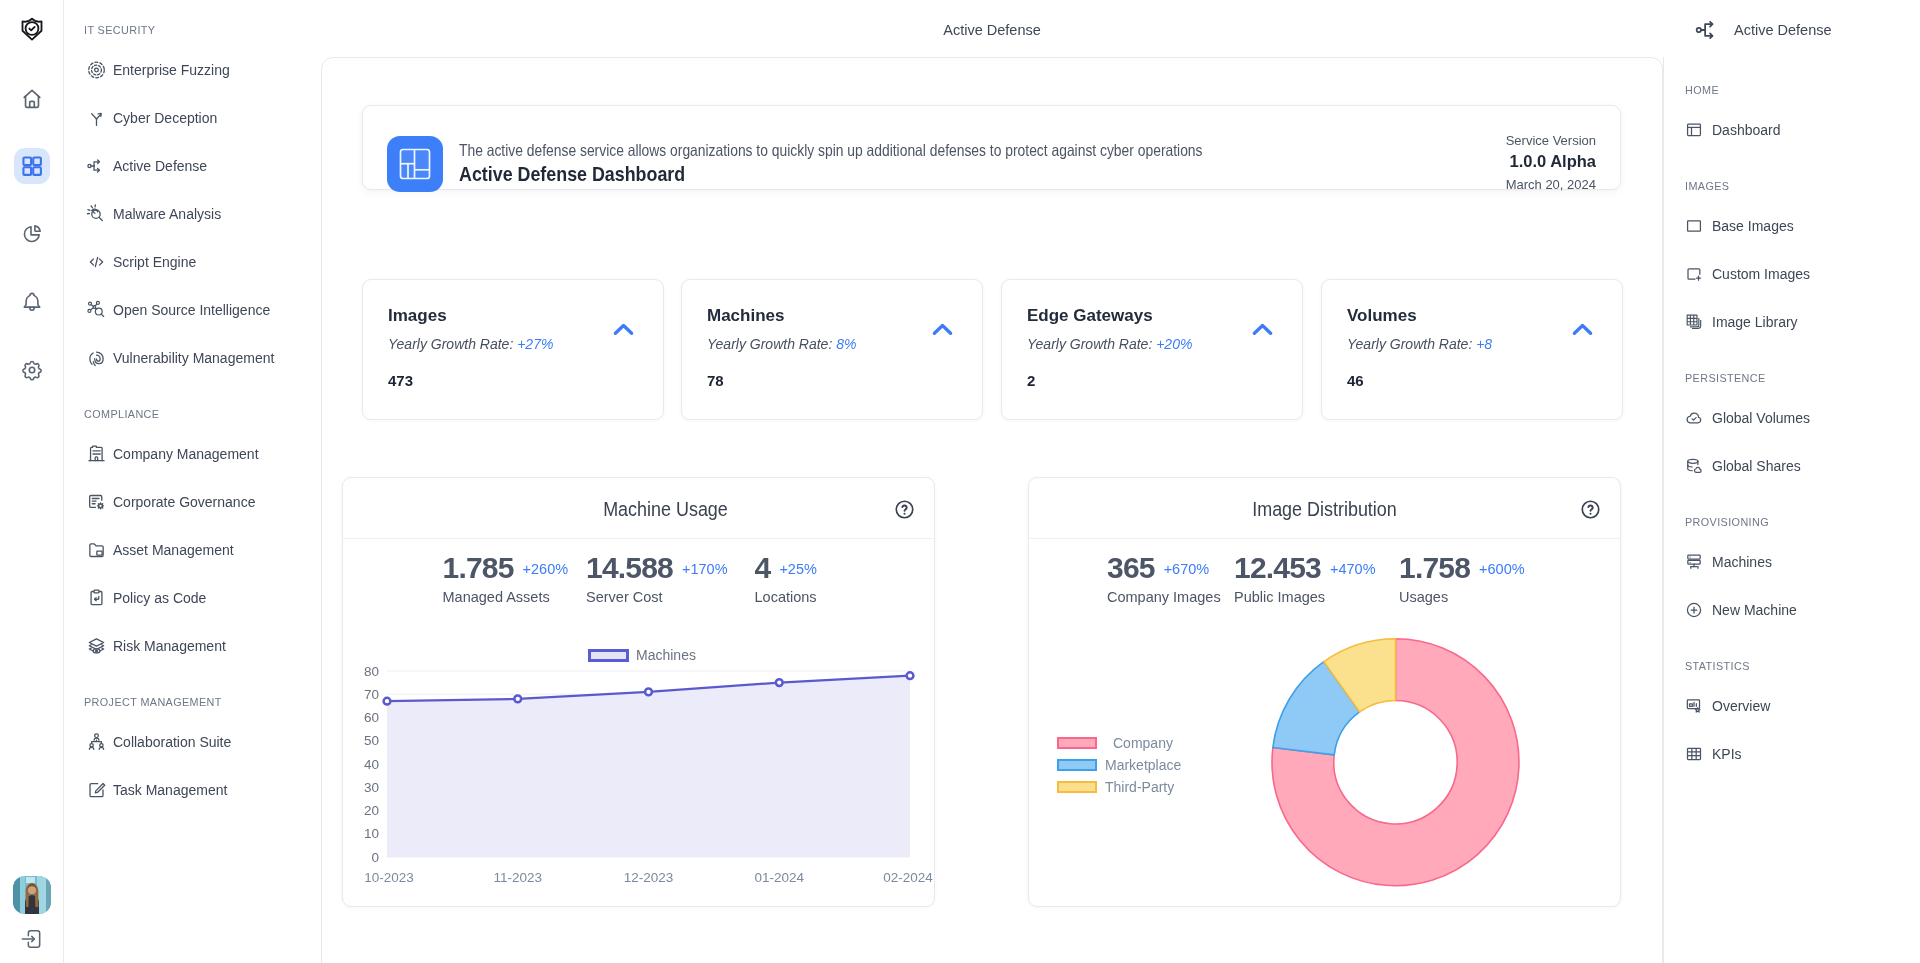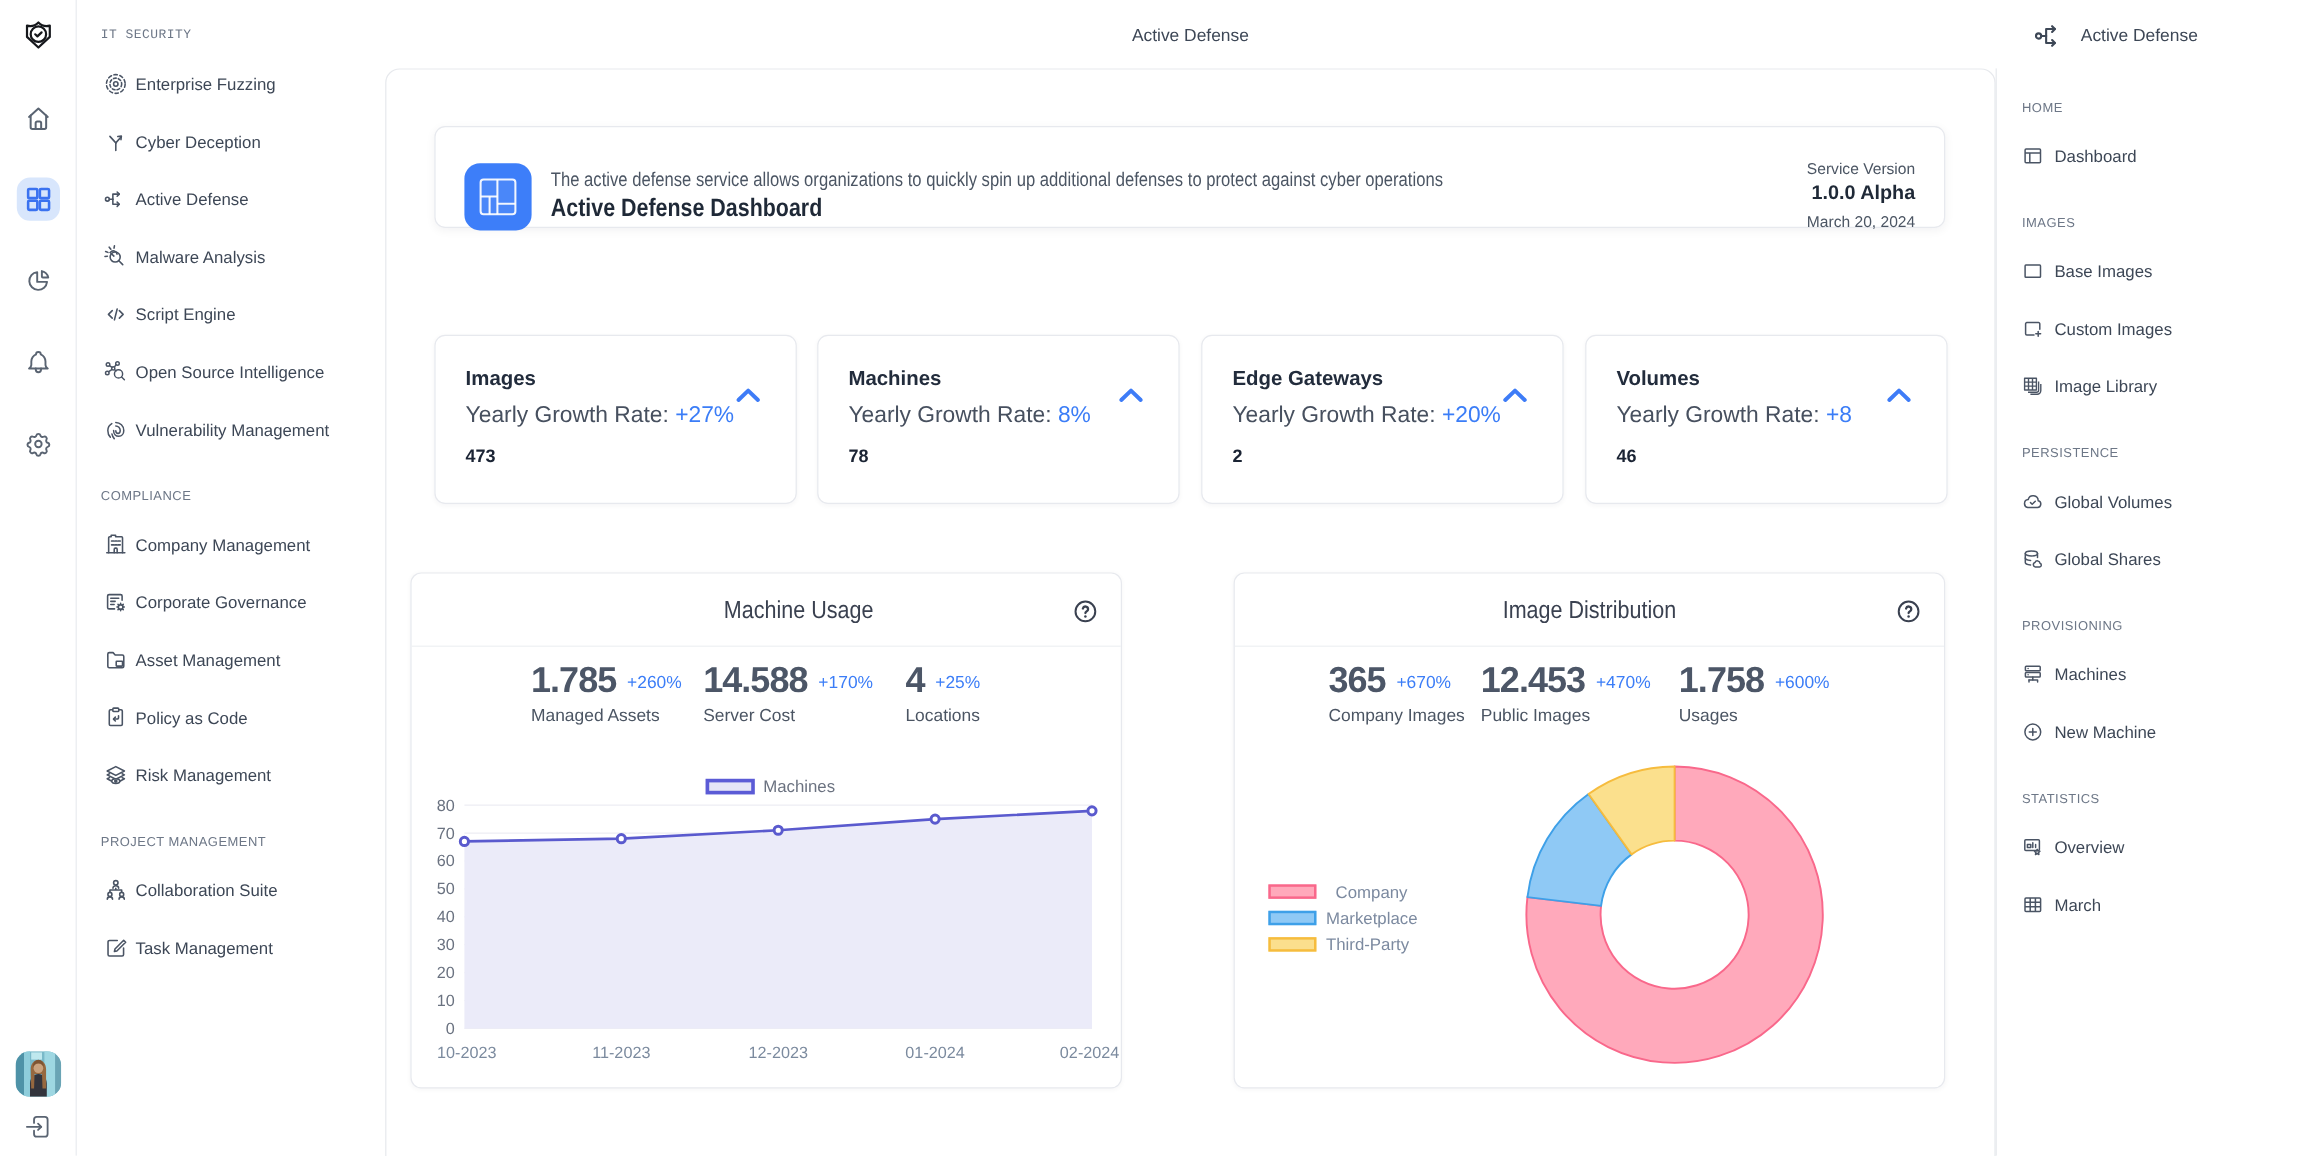--- a/index.html
+++ b/index.html
@@ -21,21 +21,21 @@
   .card { position:absolute; background:#fff; border:1px solid #e7e9ee; border-radius:9px; box-shadow:0 1px 4px rgba(16,24,40,.04); }
   
   #hcard { left:362px; top:105px; width:1259px; height:85px; box-shadow:0 2px 8px rgba(16,24,40,.05); }
   #hicon { position:absolute; left:24px; top:30px; width:56px; height:56px; background:#3d7ef9; border-radius:13px; }
   #hdesc { position:absolute; left:96px; top:35px; font-size:16.5px; color:#4b5563; transform:scaleX(.84); transform-origin:left top; white-space:nowrap; }
   #htitle { position:absolute; left:96px; top:56px; font-size:21px; font-weight:bold; color:#1f2937; transform:scaleX(.85); transform-origin:left top; white-space:nowrap; }
   .hright { position:absolute; right:24px; text-align:left; white-space:nowrap; }
   
   .scard { top:279px; width:302px; height:141px; }
   .stitle { position:absolute; left:25px; top:26px; font-size:17px; font-weight:bold; color:#222c3c; }
-  .ssub { position:absolute; left:25px; top:55.5px; font-size:19px; color:#47505f; }
+  .ssub { position:absolute; left:25px; top:55.5px; font-size:14px; color:#47505f;font-style:italic; }
   .ssub b { color:#3b7df7; font-weight:normal; }
   .snum { position:absolute; left:25px; top:92px; font-size:15px; font-weight:bold; color:#1b2434; }
   .schev { position:absolute; right:29px; top:41.5px; }
   
   .ccard { top:477px; width:593px; height:430px; }
   .ctitle { position:absolute; top:19px; width:100%; text-align:center; font-size:20.5px; color:#3a4150; transform:scaleX(.875); }
   .chelp { position:absolute; right:19.5px; top:20.5px; color:#3a4150; }
   .cdiv { position:absolute; left:0; top:60px; width:100%; border-top:1px solid #eef0f3; }
   .statrow { position:absolute; top:73px; left:0; width:100%; height:70px; }
   .bstat { position:absolute; top:0; white-space:nowrap; }
@@ -119,21 +119,21 @@
     </div>
   <div class="railic" style="top:939px;">
       <svg width="23" height="23" viewBox="0 0 24 24" fill="none" stroke="currentColor" stroke-width="1.6" stroke-linecap="round" stroke-linejoin="round">
         <path d="M8.2 8.6V5.8a2.4 2.4 0 0 1 2.4-2.4h7a2.4 2.4 0 0 1 2.4 2.4v12.4a2.4 2.4 0 0 1-2.4 2.4h-7a2.4 2.4 0 0 1-2.4-2.4v-2.8"></path>
         <path d="M2 12h12.4"></path>
         <path d="M11.7 9.3l2.8 2.7-2.8 2.7"></path>
       </svg>
     </div>
 </div>
 
-<div class="mhead" style="top:29.5px;font-family:Liberation Mono, monospace;">IT SECURITY</div>
+<div class="mhead" style="top:29.5px;">IT SECURITY</div>
 <div class="micon" style="top:70px;">
     <svg width="21" height="21" viewBox="0 0 24 24" fill="none" stroke="currentColor" stroke-width="1.5" stroke-linecap="round">
       <circle cx="12" cy="12" r="2.1"></circle>
       <circle cx="12" cy="12" r="5.6" stroke-dasharray="2.6 2.1"></circle>
       <circle cx="12" cy="12" r="8.9" stroke-dasharray="3.2 2.5"></circle>
     </svg>
   </div>
 <div class="mitem" style="top:70px;">Enterprise Fuzzing</div>
 <div class="micon" style="top:118px;">
     <svg width="21" height="21" viewBox="0 0 24 24" fill="none" stroke="currentColor" stroke-width="1.5" stroke-linecap="round" stroke-linejoin="round">
@@ -521,13 +521,13 @@
       <path d="M16.4 14.2l.8 1.7 1.9.2-1.4 1.3.4 1.9-1.7-1-1.7 1 .4-1.9-1.4-1.3 1.9-.2z" fill="#fff"></path>
     </svg>
   </div>
 <div class="ritem" style="top:705.6px;">Overview</div>
 <div class="ricon" style="top:753.7px;">
     <svg width="20" height="20" viewBox="0 0 24 24" fill="none" stroke="currentColor" stroke-width="1.5" stroke-linejoin="round">
       <rect x="4.2" y="5.2" width="15.6" height="13.4" rx="1"></rect>
       <path d="M4.2 9.5h15.6 M4.2 13.9h15.6 M9.4 5.2v13.4 M14.6 5.2v13.4"></path>
     </svg>
   </div>
-<div class="ritem" style="top:753.7px;">March</div>
+<div class="ritem" style="top:753.7px;">KPIs</div>
 
 </body></html>

